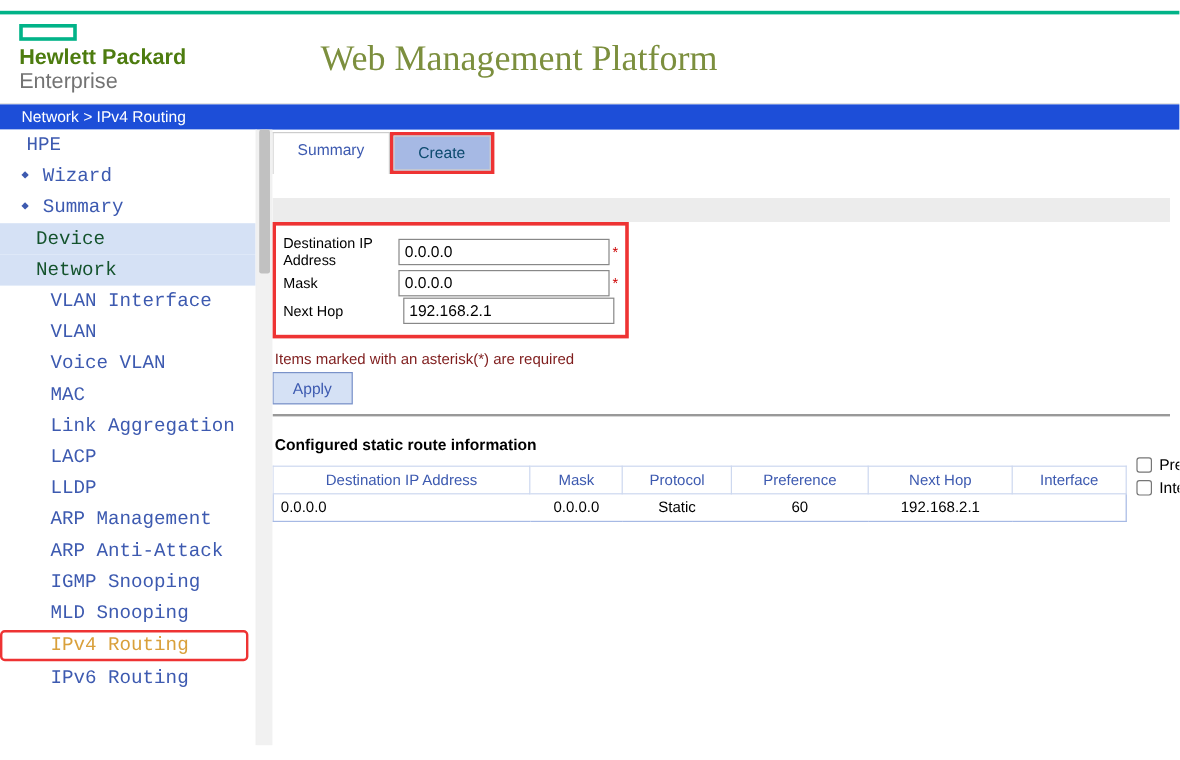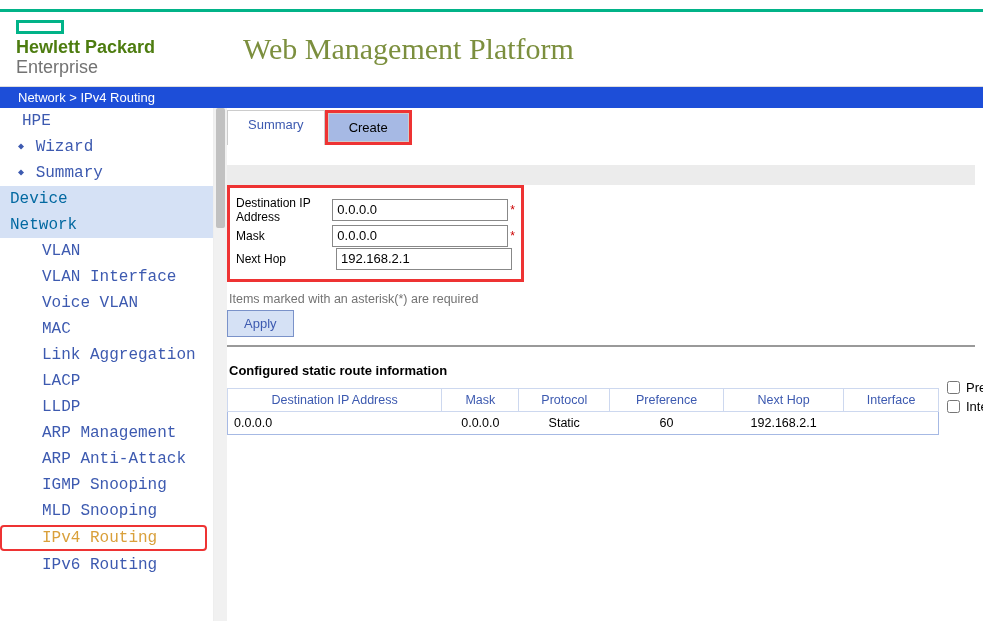--- a/index.html
+++ b/index.html
@@ -3,49 +3,49 @@
 <meta charset="utf-8">
 <style>
 * { box-sizing: border-box; margin: 0; padding: 0; }
 body { font-family: Arial, sans-serif; font-size: 13px; background: #fff; width: 983px; height: 633px; overflow: hidden; }
 .top-bar { height: 12px; border-bottom: 3px solid #01b388; }
 .header { display: flex; align-items: center; padding: 8px 16px 8px 16px; border-bottom: 1px solid #ddd; }
 .logo-block { display: flex; flex-direction: column; line-height: 1.1; }
 .logo-line { width: 48px; height: 14px; border: 3px solid #01b388; margin-bottom: 4px; }
 .logo-text { font-size: 18px; font-weight: bold; color: #4d7c0f; }
 .logo-sub { font-size: 18px; color: #737373; }
-.page-title { font-family: "Times New Roman", serif; font-size: 30px; color: #7c8f3e; margin-left: 88px; }
+.page-title { font-family: "Times New Roman", serif; font-size: 30px; color: #7c8f3e; margin-left: 112px; }
 .breadcrumb-bar { background: #1d4ed8; color: #fff; padding: 3px 18px; font-size: 13px; }
 .layout { display: flex; height: calc(633px - 120px); }
 .sidebar { width: 214px; background: #fff; overflow-y: auto; border-right: 1px solid #eee; flex-shrink: 0; }
 .scroll-track { width: 13px; background: #f1f1f1; flex-shrink: 0; position: relative; }
 .scroll-thumb { position: absolute; top: 0; left: 2px; width: 9px; height: 120px; background: #c1c1c1; border-radius: 2px; }
 .nav-item { font-family: "Courier New", monospace; font-size: 16px; color: #3d5ab0; padding: 4px 8px 4px 18px; cursor: pointer; white-space: nowrap; }
 .nav-item.top { padding-left: 22px; }
-.nav-item.section { background: #d5e1f5; color: #0369a1; padding-left: 10px; }
+.nav-item.section { background: #d5e1f5; color: #14532d; padding-left: 30px; }
 .nav-sub { font-family: "Courier New", monospace; font-size: 16px; color: #3d5ab0; padding: 4px 8px 4px 42px; cursor: pointer; white-space: nowrap; }
 .nav-sub.highlight { color: #d9a03b; border: 2px solid #e33; border-radius: 4px; padding: 2px 6px 2px 40px; margin: 1px 6px 1px 0; }
 .bullet { color: #3d5ab0; margin-right: 2px; font-size: 10px; vertical-align: middle; }
 .content { flex: 1; padding: 0 8px 0 0; overflow: hidden; }
 .tabs { display: flex; padding-top: 2px; }
 .tab { padding: 6px 20px; border: 1px solid #ccc; border-bottom: none; color: #3d5ab0; font-size: 13px; cursor: pointer; background: #fff; }
-.tab.active { background: #a6b9e4; color: #000000; }
+.tab.active { background: #a6b9e4; color: #0c4a6e; }
 .tab-highlight { border: 3px solid #e33; padding: 0; }
 .tab-highlight .tab { border: 1px solid #ccc; }
 .form-panel { border: 3px solid #e33; margin-top: 20px; padding: 8px 6px 8px 6px; width: 297px; position: relative; }
 .form-panel::before { content:""; position:absolute; left:-3px; right:-3px; top:-3px; bottom:-3px; border-radius:2px; pointer-events:none; }
 .gray-strip { height: 20px; background: #ececec; margin-top: 20px; }
 .form-row { display: flex; align-items: center; margin-bottom: 1px; }
 .form-label { width: 100px; font-size: 12px; color: #000; }
 .form-input { width: 176px; height: 22px; border: 1px solid #888; padding: 2px 4px; font-size: 13px; background: #fff; }
 .asterisk { color: #c00; margin-left: 2px; font-size: 12px; }
 .right-opts { position: absolute; left: 720px; top: 195px; display:flex; flex-direction: column; gap: 4px; }
 .opt-row { display:flex; align-items:center; gap: 6px; }
 .opt-row label { font-size: 13px; }
-.note { font-size: 12.5px; color: #737373; margin: 10px 0 4px 2px; }
+.note { font-size: 12.5px; color: #7f1d1d; margin: 10px 0 4px 2px; }
 .apply-btn { background: #d5e1f5; border: 1px solid #7a92c9; color: #3d5ab0; padding: 5px 16px; font-size: 13px; cursor: pointer; }
 .divider { height: 4px; border-bottom: 2px solid #999; margin-top: 6px; }
 .section-title { font-weight: bold; font-size: 13px; margin: 16px 0 10px 2px; }
 .table { width: 712px; border-collapse: collapse; border: 1px solid #a6b9e4; }
 .table th { font-weight: normal; color: #3d5ab0; font-size: 12.5px; padding: 4px 6px; border: 1px solid #cdd8ef; text-align: center; background: #fff; }
 .table td { font-size: 12.5px; padding: 4px 6px; text-align: left; }
 .table td.center { text-align: center; }
 .form-area { position: relative; }
 .form-wrapper { position: relative; }
 </style>
@@ -66,22 +66,22 @@
 <div class="breadcrumb-bar">Network &gt; IPv4 Routing</div>
 
 <div class="layout">
 
   <div class="sidebar">
     <div class="nav-item top">HPE</div>
     <div class="nav-item"><span class="bullet">◆</span> <span>Wizard</span></div>
     <div class="nav-item"><span class="bullet">◆</span> <span>Summary</span></div>
     <div class="nav-item section">Device</div>
     <div class="nav-item section">Network</div>
+    <div class="nav-sub">VLAN Interface</div>
     <div class="nav-sub">VLAN</div>
-    <div class="nav-sub">VLAN Interface</div>
     <div class="nav-sub">Voice VLAN</div>
     <div class="nav-sub">MAC</div>
     <div class="nav-sub">Link Aggregation</div>
     <div class="nav-sub">LACP</div>
     <div class="nav-sub">LLDP</div>
     <div class="nav-sub">ARP Management</div>
     <div class="nav-sub">ARP Anti-Attack</div>
     <div class="nav-sub">IGMP Snooping</div>
     <div class="nav-sub">MLD Snooping</div>
     <div class="nav-sub highlight">IPv4 Routing</div>

